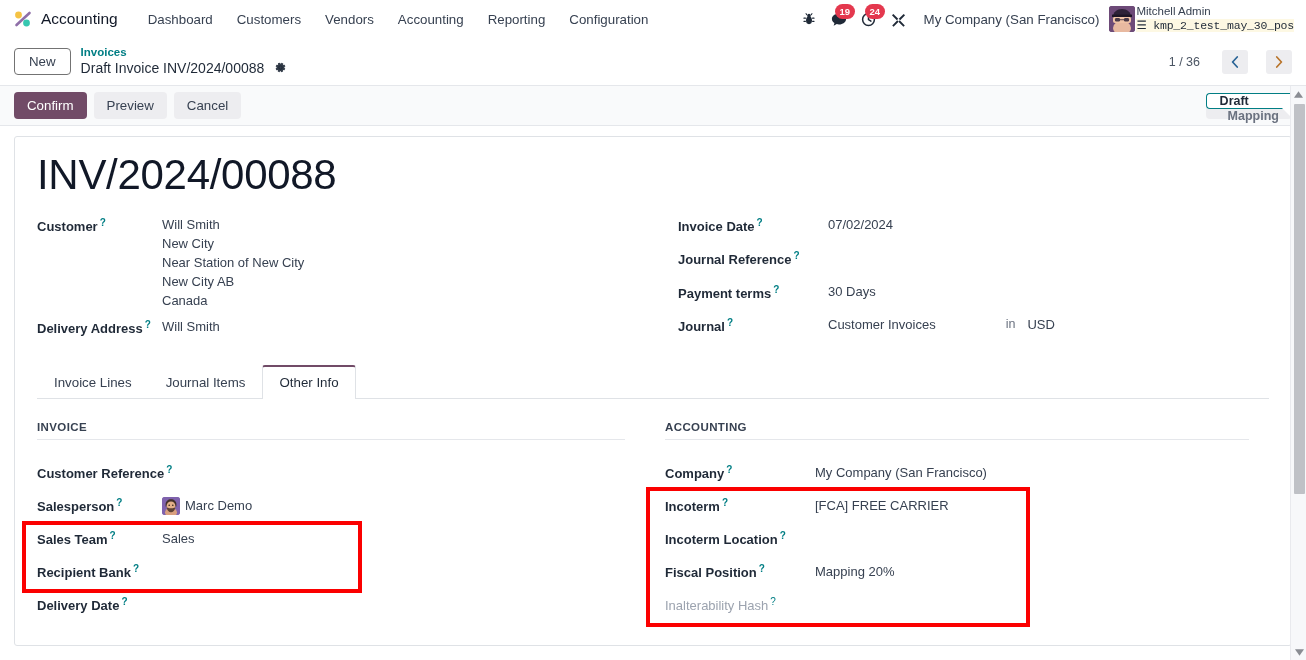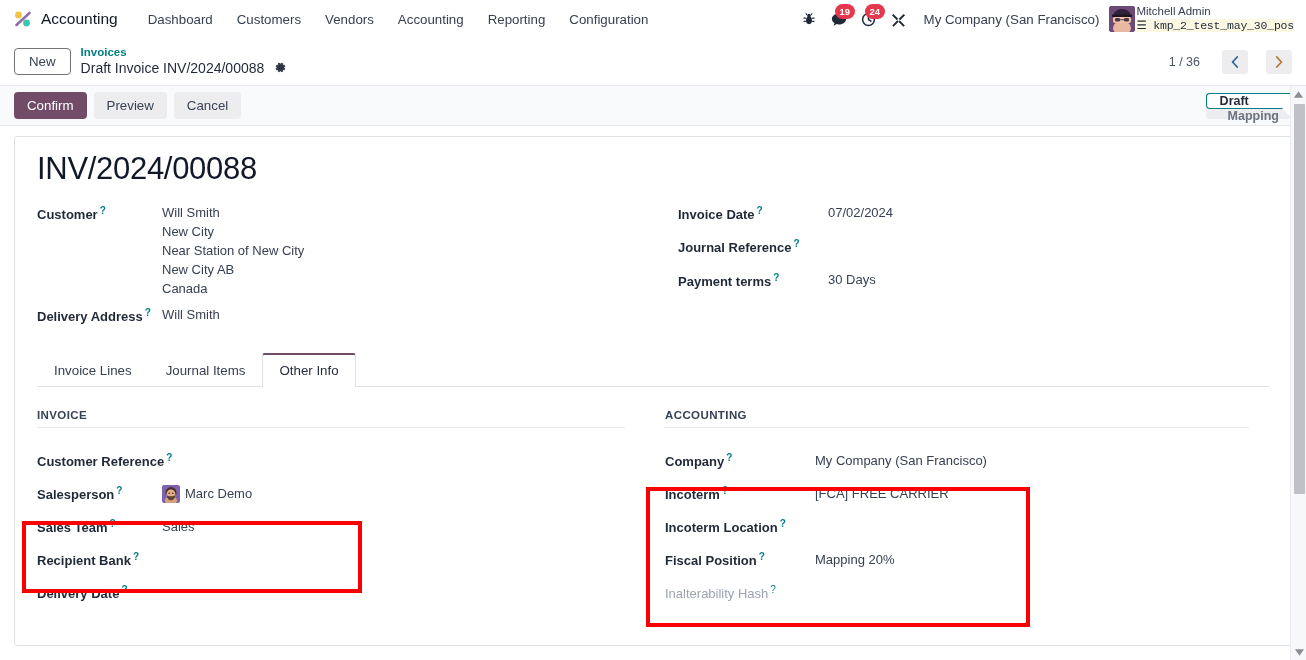--- a/index.html
+++ b/index.html
@@ -114,21 +114,21 @@
 
   
   .sheet-wrap { padding: 10px 14px 0 14px; background: #ffffff; height: 520px; }
   .sheet {
     background: #ffffff; border: 1px solid #dfe2e6;
     border-radius: 3px; height: 100%;
     padding: 14px 22px 0 22px;
     position: relative;
   }
   .doc-type { font-size: 12.5px; color: #374151; font-weight: 600; margin-bottom: 2px; }
-  .doc-title { font-size: 31px; color: #111827; font-weight: 400; letter-spacing: -0.3px; margin-bottom: 18px; }
+  .doc-title { font-size: 42px; color: #111827; font-weight: 400; letter-spacing: -0.3px; margin-bottom: 18px; }
 
   .cols { display: flex; }
   .col-l { width: 625px; flex: 0 0 625px; }
   .col-r { flex: 1; padding-left: 16px; }
 
   .frow { display: flex; align-items: flex-start; margin-bottom: 7px; }
   .flabel {
     font-size: 13px; font-weight: 700; color: #1f2937;
     width: 125px; flex: 0 0 125px; white-space: nowrap;
   }
@@ -337,20 +337,26 @@
           <span class="fval">07/02/2024</span>
         </div>
         <div class="frow" style="margin-bottom:16px;">
           <span class="flabel wide"><span>Journal Reference</span><span class="q">?</span></span>
           <span class="fval"></span>
         </div>
         <div class="frow" style="margin-bottom:16px;">
           <span class="flabel wide"><span>Payment terms</span><span class="q">?</span></span>
           <span class="fval">30 Days</span>
         </div>
+        <div class="frow">
+          <span class="flabel wide"><span>Journal</span><span class="q">?</span></span>
+          <span class="fval">Customer Invoices</span>
+          <span class="curr-in">in</span>
+          <span class="fval">USD</span>
+        </div>
       </div>
     </div>
 
     <div class="tabs">
       <span class="tab">Invoice Lines</span>
       <span class="tab">Journal Items</span>
       <span class="tab active">Other Info</span>
     </div>
 
     <div class="pane">

